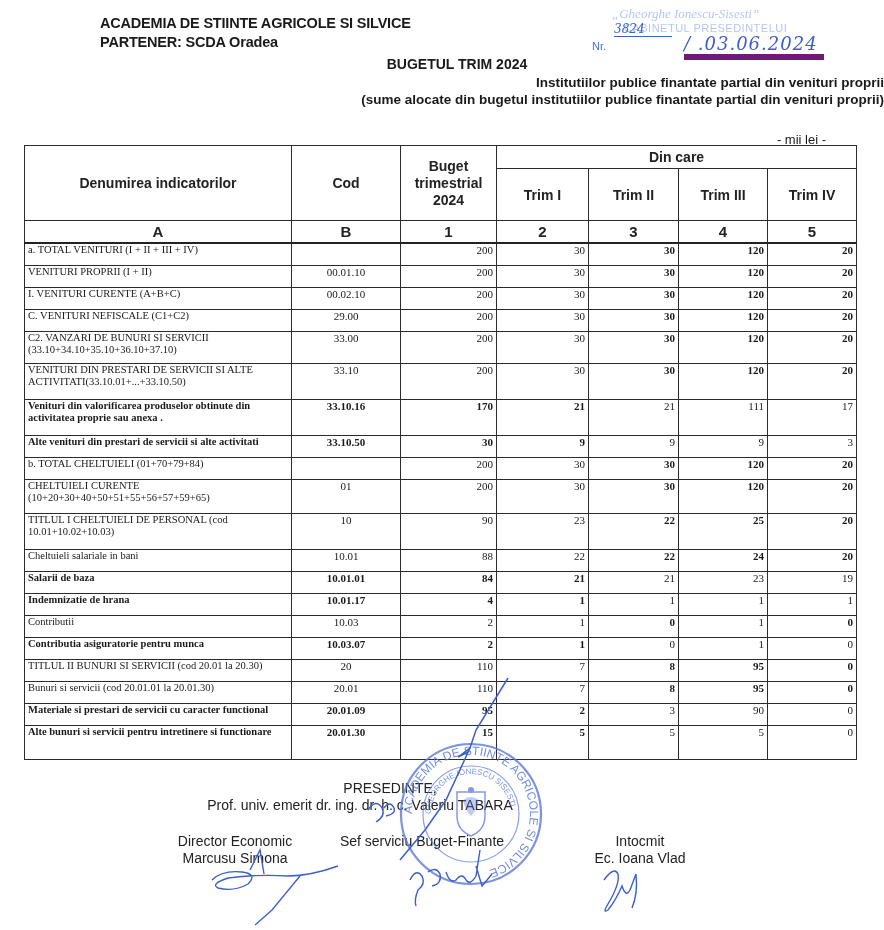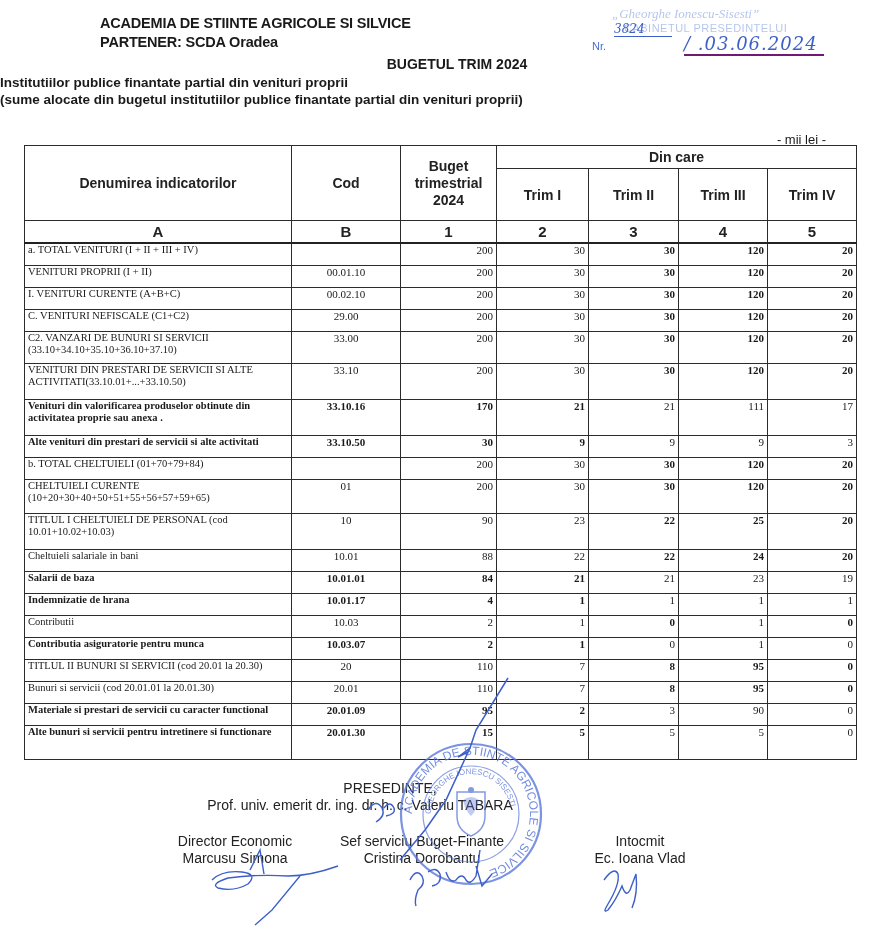--- a/index.html
+++ b/index.html
@@ -1,27 +1,27 @@
 <!DOCTYPE html>
 <html><head>
 <meta charset="utf-8">
 <style>
   html, body { margin:0; padding:0; background:#ffffff; }
   body { width:884px; height:930px; position:relative; overflow:hidden; font-family:"Liberation Sans", sans-serif; color:#1a1a1a; }
   .hdr-org { position:absolute; left:100px; top:14px; font-weight:bold; font-size:14.5px; line-height:19px; letter-spacing:-0.2px; }
   .title-main { position:absolute; left:0; width:884px; top:56px; text-align:center; font-weight:bold; font-size:14px; padding-left:30px; box-sizing:border-box; }
-  .title-sub { position:absolute; left:0; width:884px; top:74px; text-align:left; font-weight:bold; font-size:13.5px; line-height:17px; }
+  .title-sub { position:absolute; left:0; width:884px; top:74px; text-align:right; font-weight:bold; font-size:13.5px; line-height:17px; }
   .units { position:absolute; right:58px; top:132px; font-size:13px; }
 
   .reg { position:absolute; left:592px; top:0px; width:250px; height:70px; color:#5a7fd6; }
   .reg .line1 { position:absolute; left:20px; top:6px; font-family:"Liberation Serif", serif; font-style:italic; font-size:13px; opacity:0.45; }
   .reg .line2 { position:absolute; left:32px; top:22px; font-size:11px; opacity:0.45; letter-spacing:0.5px; }
   .reg .line3 { position:absolute; left:0; top:40px; font-size:11px; color:#4a6fcf; }
   .reg .num { position:absolute; left:22px; top:22px; font-family:"DejaVu Serif", serif; font-style:italic; font-size:12px; color:#3c5fc9; border-bottom:1px solid #3c5fc9; width:58px; }
-  .reg .date { position:absolute; left:92px; top:33px; font-family:"DejaVu Serif", serif; font-style:italic; font-size:18px; color:#3c5fc9; border-bottom:2px solid #701a75; width:140px; letter-spacing:1px; }
+  .reg .date { position:absolute; left:92px; top:33px; font-family:"DejaVu Serif", serif; font-style:italic; font-size:18px; color:#3c5fc9; border-bottom:6px solid #701a75; width:140px; letter-spacing:1px; }
 
   table.budget { position:absolute; left:24px; top:145px; border-collapse:collapse; table-layout:fixed; width:832px; }
   table.budget td, table.budget th { border:1.5px solid #2b2b2b; padding:0 3px; vertical-align:top; }
   table.budget th { font-family:"Liberation Sans", sans-serif; font-weight:bold; font-size:14px; text-align:center; vertical-align:middle; color:#222; }
   th.col-head { font-size:14.5px; }
   tr.letters th { height:21px; font-size:15px; border-bottom:2.5px solid #222; }
   td.name { font-family:"Liberation Serif", serif; font-size:10.5px; line-height:12px; padding:4px 4px 2px 3px; }
   td.code { font-family:"Liberation Serif", serif; font-size:11px; text-align:center; padding-top:4px; }
   td.num { font-family:"Liberation Serif", serif; font-size:11px; text-align:right; padding-top:3px; padding-right:2px; }
   .b { font-weight:bold; }
@@ -276,21 +276,20 @@
 <div class="sig" style="left:190px; top:780px; width:340px;">
   <div style="padding-left:60px">PRESEDINTE,</div>
   <div>Prof. univ. emerit dr. ing. dr. h. c. Valeriu TABARA</div>
 </div>
 <div class="sig" style="left:160px; top:833px; width:150px;">
   <div>Director Economic</div>
   <div>Marcusu Simona</div>
 </div>
 <div class="sig" style="left:322px; top:833px; width:200px;">
   <div>Sef serviciu Buget-Finante</div>
-  <div>Cristina Dorobantu</div>
 </div>
 <div class="sig" style="left:570px; top:833px; width:140px;">
   <div>Intocmit</div>
   <div>Ec. Ioana Vlad</div>
 </div>
 
 <svg class="stamp" viewBox="0 0 148 148">
   <circle cx="74" cy="74" r="70" fill="none" stroke="#5a78d8" stroke-width="2.2" opacity="0.8"></circle>
   <circle cx="74" cy="74" r="48" fill="none" stroke="#5a78d8" stroke-width="1.2" opacity="0.7"></circle>
   <defs>

